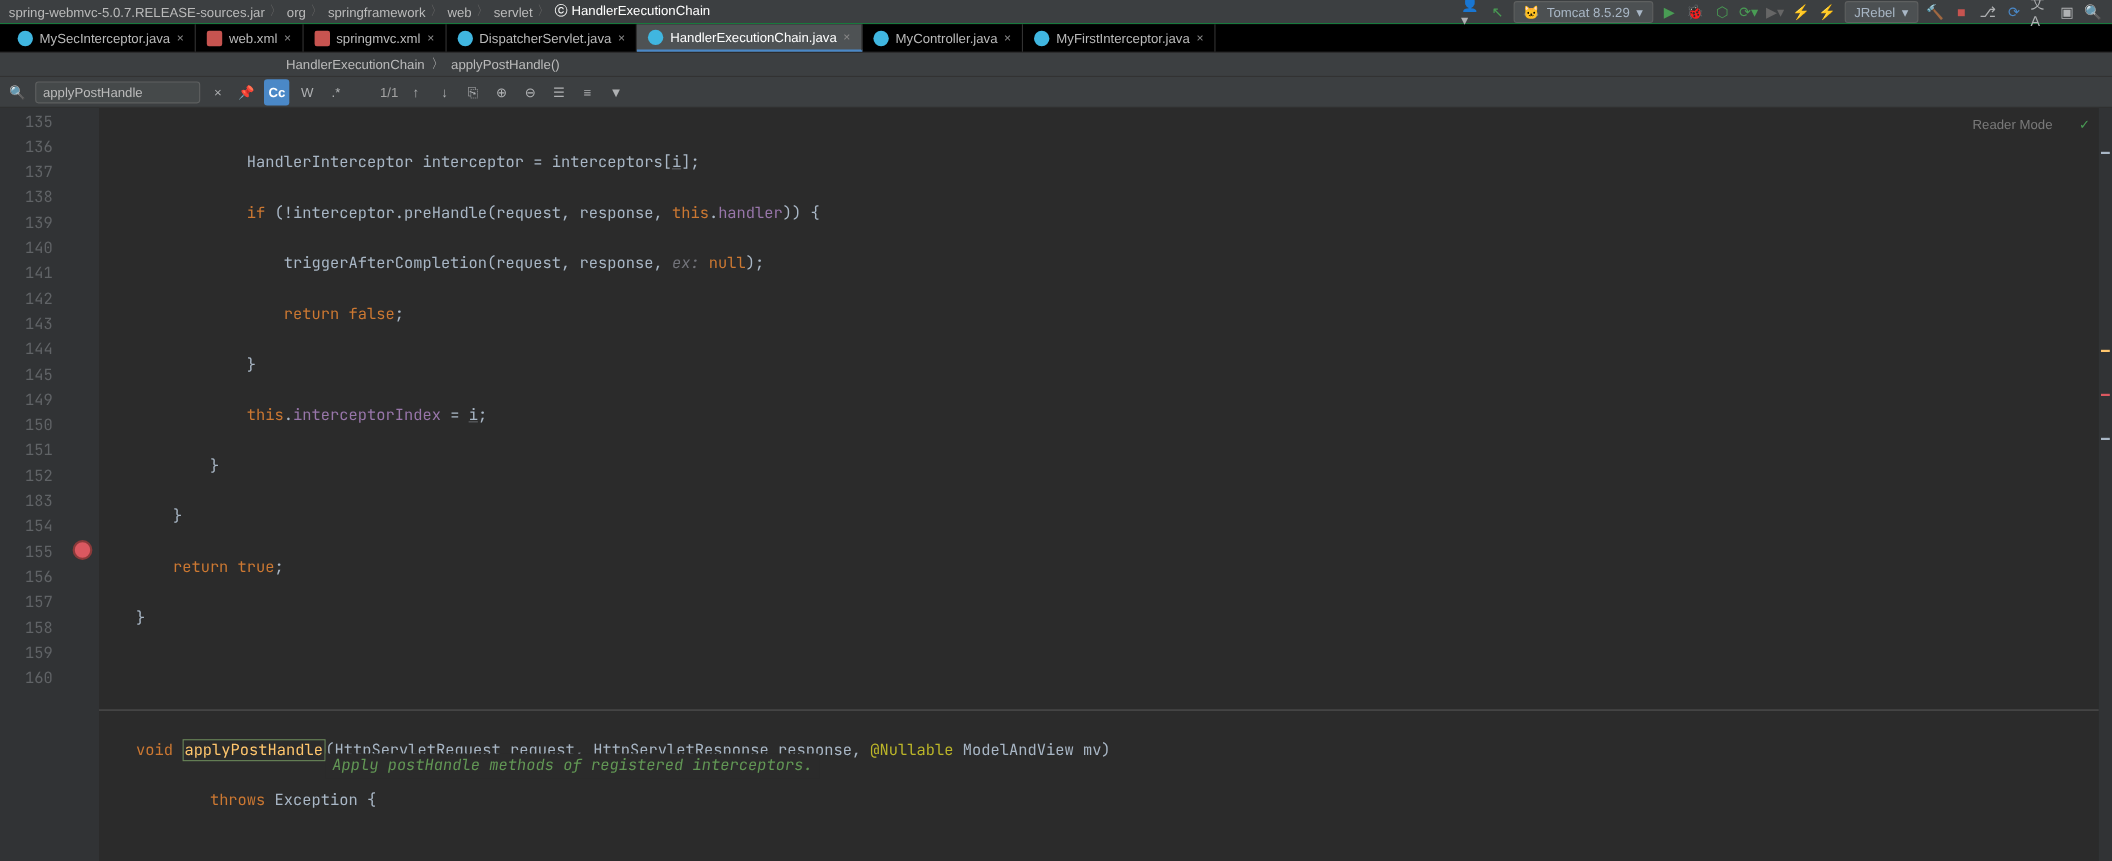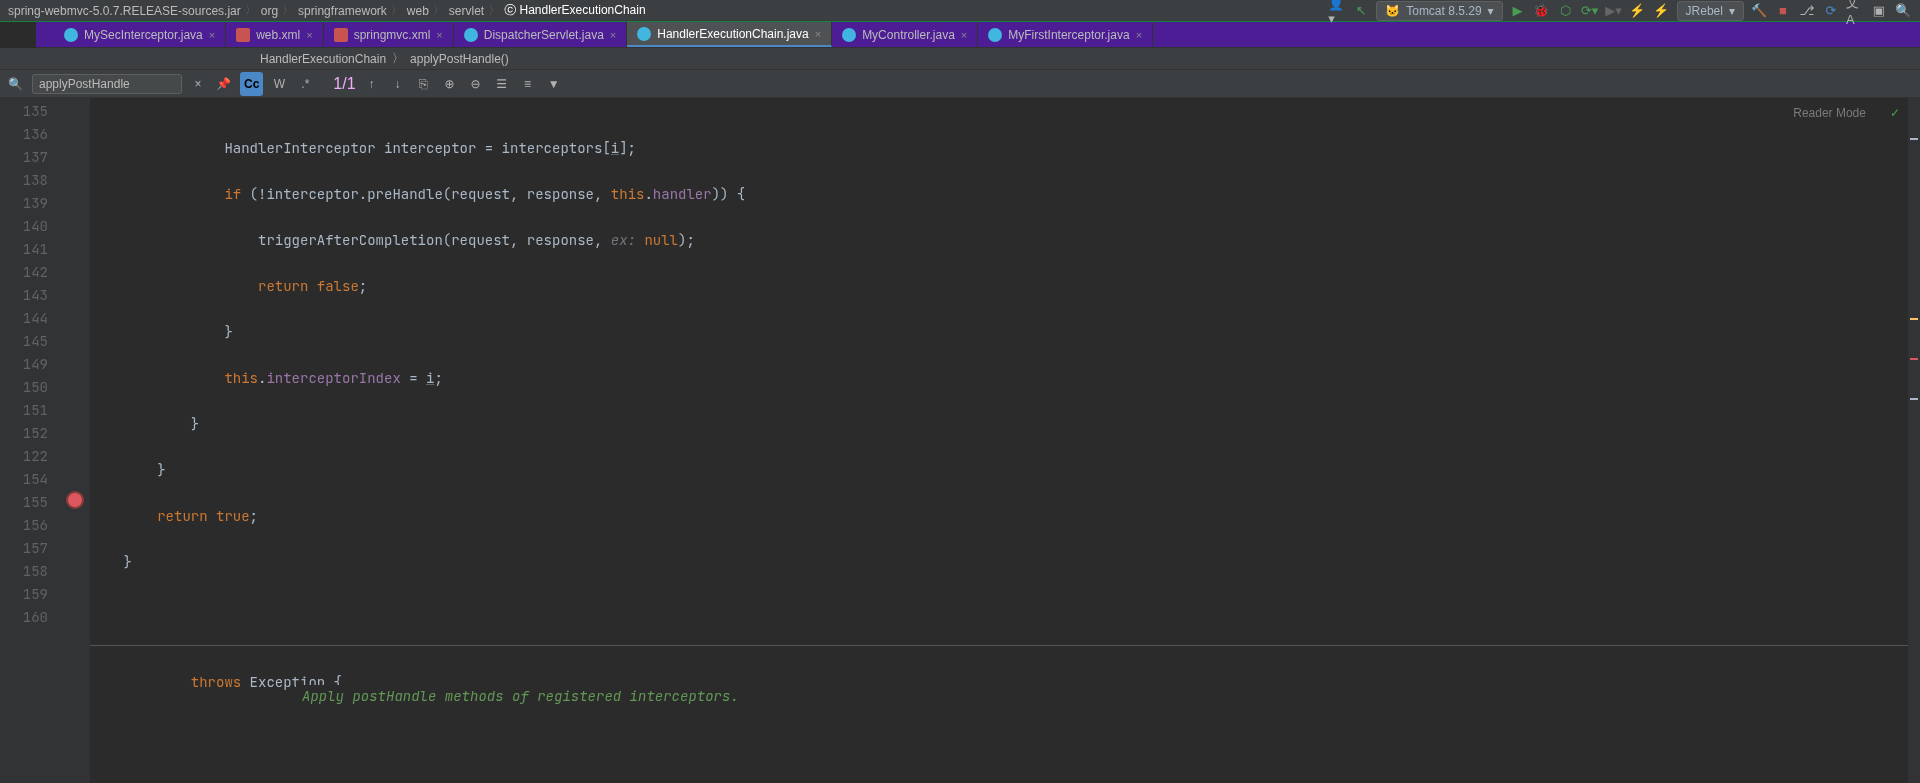--- a/index.html
+++ b/index.html
@@ -22,22 +22,22 @@
 }
 .breadcrumbs { display: flex; align-items: center; gap: 4px; color: #bbbbbb; font-size: 12px; }
 .breadcrumbs .sep { color: #666; }
 .toolbar-right { margin-left: auto; display: flex; align-items: center; gap: 6px; }
 .tool-btn { width: 18px; height: 18px; display: flex; align-items: center; justify-content: center; color: #afb1b3; cursor: pointer; }
 .run-config {
   background: #4c5052; border: 1px solid #5e6060; padding: 2px 8px; border-radius: 3px;
   display: flex; align-items: center; gap: 6px; font-size: 12px;
 }
 .tabs-bar {
-  height: 26px; background: #4c1d95; display: flex; align-items: stretch;
-  border-bottom: 1px solid #323232; padding-left: 18px; margin-left: 36px;
+  height: 26px; background: #000000; display: flex; align-items: stretch;
+  border-bottom: 1px solid #323232; padding-left: 6px;
 }
 .tab {
   display: flex; align-items: center; gap: 6px; padding: 0 10px;
   color: #bbbbbb; font-size: 12px; border-right: 1px solid #323232;
 }
 .tab.active { background: #4e5254; color: #fff; border-bottom: 2px solid #4a88c7; }
 .tab .icon { width: 14px; height: 14px; border-radius: 50%; background: #40b6e0; display:inline-block; }
 .tab .icon.xml { background: #c75450; border-radius: 2px; }
 .tab .close { color: #888; font-size: 11px; cursor:pointer; }
 .sub-breadcrumb {
@@ -47,21 +47,21 @@
 }
 .find-bar {
   height: 28px; background: #3c3f41; display: flex; align-items: center;
   padding: 0 6px; gap: 6px; border-bottom: 1px solid #323232;
 }
 .find-input {
   background: #45494a; border: 1px solid #5e6060; color: #bbb;
   padding: 2px 20px 2px 6px; font-size: 12px; width: 150px; border-radius: 3px;
 }
 .find-icon-btn { width: 20px; height: 20px; display:flex; align-items:center; justify-content:center; color:#afb1b3; cursor:pointer; font-size:12px; }
-.find-icon-btn.cc-active { background:#4a88c7; color:#000000; border-radius:3px; font-weight:bold; padding:12px 4px; width:auto; }
+.find-icon-btn.cc-active { background:#4a88c7; color:#ffffff; border-radius:3px; font-weight:bold; padding:12px 4px; width:auto; }
 .editor {
   display: flex; height: calc(783px - 22px - 26px - 22px - 28px);
   background: #2b2b2b; position: relative;
 }
 .gutter {
   width: 60px; background: #313335; text-align: right;
   padding-right: 12px; color: #606366; font-family: "JetBrains Mono","Consolas",monospace;
   font-size: 14px; line-height: 23px; padding-top: 2px; user-select:none;
 }
 .gutter-icons {
@@ -184,21 +184,21 @@
 </div>
 
 <div class="find-bar">
   <span class="find-icon-btn">🔍</span>
   <input class="find-input" value="applyPostHandle" style="">
   <span class="find-icon-btn">×</span>
   <span class="find-icon-btn">📌</span>
   <span class="find-icon-btn cc-active">Cc</span>
   <span class="find-icon-btn">W</span>
   <span class="find-icon-btn">.*</span>
-  <span style="color:#f0abfc;font-size:16px;margin-left:12px">1/1</span>
+  <span style="color:#a3a3a3;font-size:12px;margin-left:24px">1/1</span>
   <span class="find-icon-btn">↑</span>
   <span class="find-icon-btn">↓</span>
   <span class="find-icon-btn">⎘</span>
   <span class="find-icon-btn">⊕</span>
   <span class="find-icon-btn">⊖</span>
   <span class="find-icon-btn">☰</span>
   <span class="find-icon-btn">≡</span>
   <span class="find-icon-btn">▼</span>
 </div>
 
@@ -213,21 +213,21 @@
     <div>141</div>
       <div>142</div>
       <div>143</div>
     <div>144</div>
       <div>145</div>
       <div></div>
     <div>149</div>
       <div>150</div>
       <div>151</div>
     <div>152</div>
-      <div>122</div>
+      <div>183</div>
       <div>154</div>
     <div>155</div>
       <div>156</div>
       <div>157</div>
     <div>158</div>
       <div>159</div>
       <div>160</div>
   </div>
   <div class="gutter-icons">
     <div class="bp-icon" style="top:393px"></div>
@@ -238,20 +238,21 @@
 <div>                    triggerAfterCompletion(request, response, <span class="param">ex:</span> <span class="kw">null</span>);</div>
 <div>                    <span class="kw">return false</span>;</div>
 <div>                }</div>
 <div>                <span class="kw">this</span>.<span class="fld">interceptorIndex</span> = <span class="u">i</span>;</div>
 <div>            }</div>
 <div>        }</div>
 <div>        <span class="kw">return true</span>;</div>
 <div>    }</div>
 <div> </div>
 <div class="fold-line"><span class="fold-doc cmt">Apply postHandle methods of registered interceptors.</span></div>
+<div>    <span class="kw">void</span> <span class="mtd hl-search">applyPostHandle</span>(HttpServletRequest request, HttpServletResponse response, <span class="ann">@Nullable</span> ModelAndView mv)</div>
 <div>            <span class="kw">throws</span> Exception {</div>
 <div> </div>
 
 
 
 
 
 
 
 

